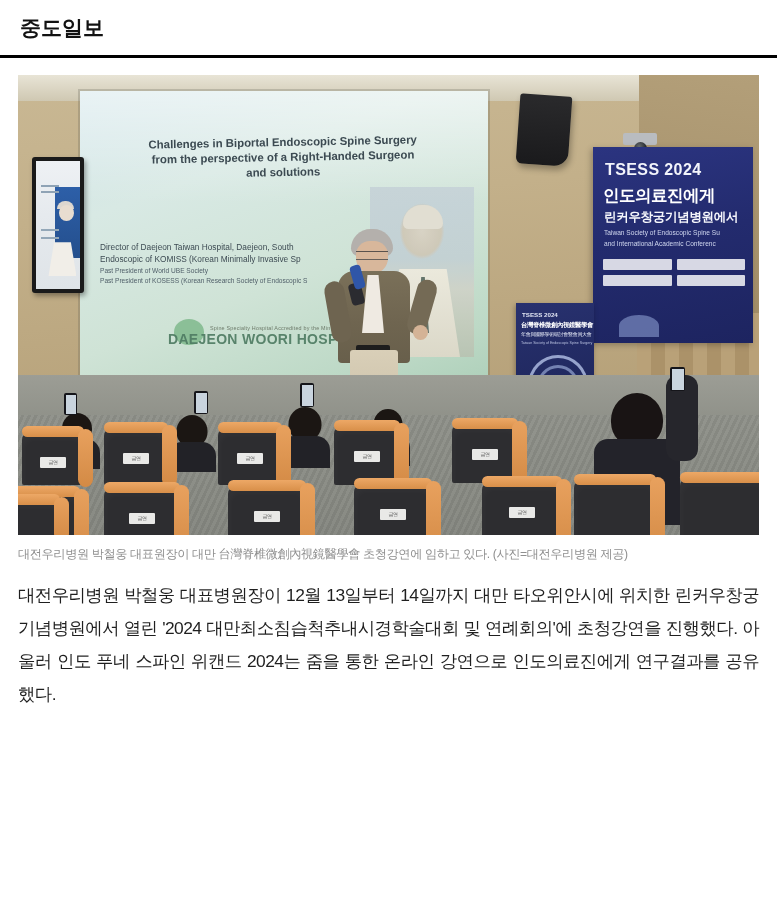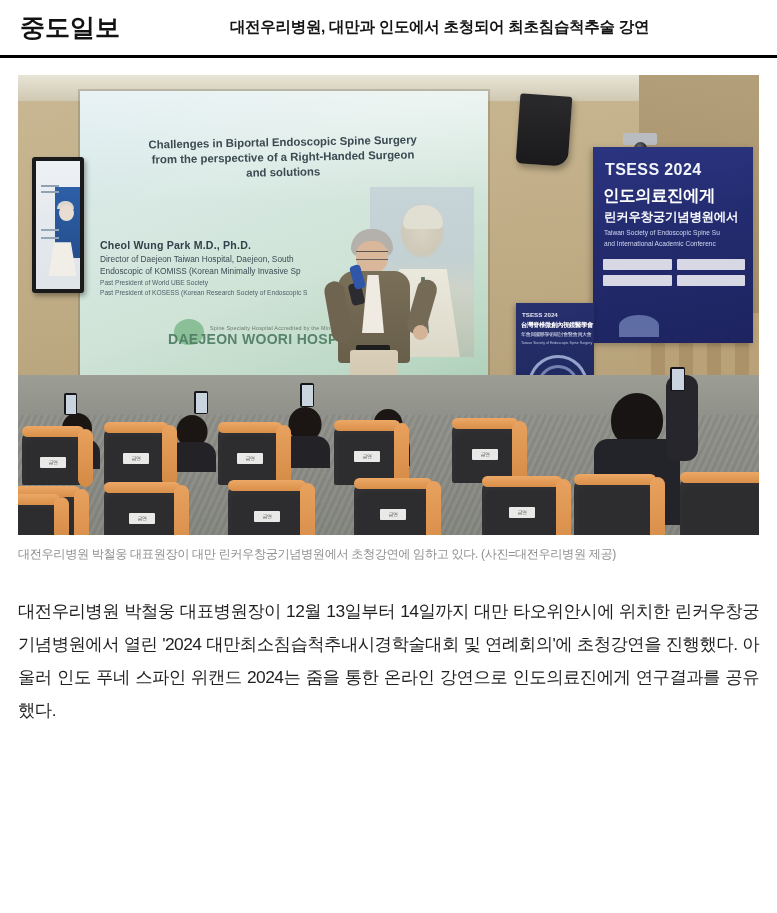--- a/index.html
+++ b/index.html
@@ -18,21 +18,21 @@
   
   .masthead {
     height: 55px;
     display: flex;
     align-items: center;
     padding: 0 14px;
     box-sizing: border-box;
   }
   .brand-logo {
     font-family: "Liberation Sans", "DejaVu Sans", sans-serif;
-    font-size: 25px;
+    font-size: 21px;
     font-weight: 800;
     letter-spacing: 0px;
     color: #121212;
     white-space: nowrap;
     flex: 0 0 auto;
     margin-left: 6px;
   }
   .headline {
     flex: 1 1 auto;
     text-align: center;
@@ -583,38 +583,37 @@
   .caption {
     margin-top: 11px;
     font-size: 12.2px;
     color: #8f8f8f;
     line-height: 1.4;
     letter-spacing: -0.4px;
   }
 
   
   .body-text {
-    margin-top: 32px;
+    margin-top: 16px;
   }
   .body-text p {
     margin: 0 0 26px 0;
     font-size: 17.4px;
     line-height: 33px;
     color: #1f1f1f;
     letter-spacing: -0.55px;
     text-align: justify;
     text-justify: inter-character;
   }
 </style>
 </head>
 <body>
 
 <div class="masthead">
   <div class="brand-logo">중도일보</div>
-  <div class="headline">대전우리병원, 대만과 인도에서 초청되어 최초침습척추술 강연</div>
 </div>
 <div class="header-rule"></div>
 
 <div class="article">
 
   <div class="photo-wrap">
     <div class="photo">
 
       <div class="wall"></div>
       <div class="wall-ceiling"></div>
@@ -628,21 +627,20 @@
       </div>
 
       <div class="screen">
         <div class="screen-glare"></div>
         <div class="slide-title">
           <div>Challenges in Biportal Endoscopic Spine Surgery</div>
           <div>from the perspective of a Right-Handed Surgeon</div>
           <div>and solutions</div>
         </div>
         <div class="slide-author">
-          <div class="nm">Cheol Wung Park M.D., Ph.D.</div>
           <div class="ln1">Director of Daejeon Taiwan Hospital, Daejeon, South</div>
           <div class="ln2">Endoscopic of KOMISS (Korean Minimally Invasive Sp</div>
           <div class="ln3">Past President of World UBE Society</div>
           <div class="ln4">Past President of KOSESS (Korean Research Society of Endoscopic S</div>
         </div>
         <div class="slide-portrait">
           <div class="hair"></div>
           <div class="coat"></div>
           <div class="tie"></div>
         </div>
@@ -810,19 +808,19 @@
 
       </div>
       <div class="seat" style="left:662px; top:402px; width:86px; height:78px;">
         <div class="trim-top"></div>
 
       </div>
 
     </div>
   </div>
 
-  <div class="caption">대전우리병원 박철웅 대표원장이 대만 린커우창궁기념병원에서 초청강연에 임하고 있다. (사진=대전우리병원 제공)</div>
+  <div class="caption">대전우리병원 박철웅 대표원장이 대만 台灣脊椎微創內視鏡醫學會 초청강연에 임하고 있다. (사진=대전우리병원 제공)</div>
 
   <div class="body-text">
     <p>대전우리병원 박철웅 대표병원장이 12월 13일부터 14일까지 대만 타오위안시에 위치한 린커우창궁기념병원에서 열린 '2024 대만최소침습척추내시경학술대회 및 연례회의'에 초청강연을 진행했다. 아울러 인도 푸네 스파인 위캔드 2024는 줌을 통한 온라인 강연으로 인도의료진에게 연구결과를 공유했다.</p>
   </div>
 
 </div>
 
 </body></html>

